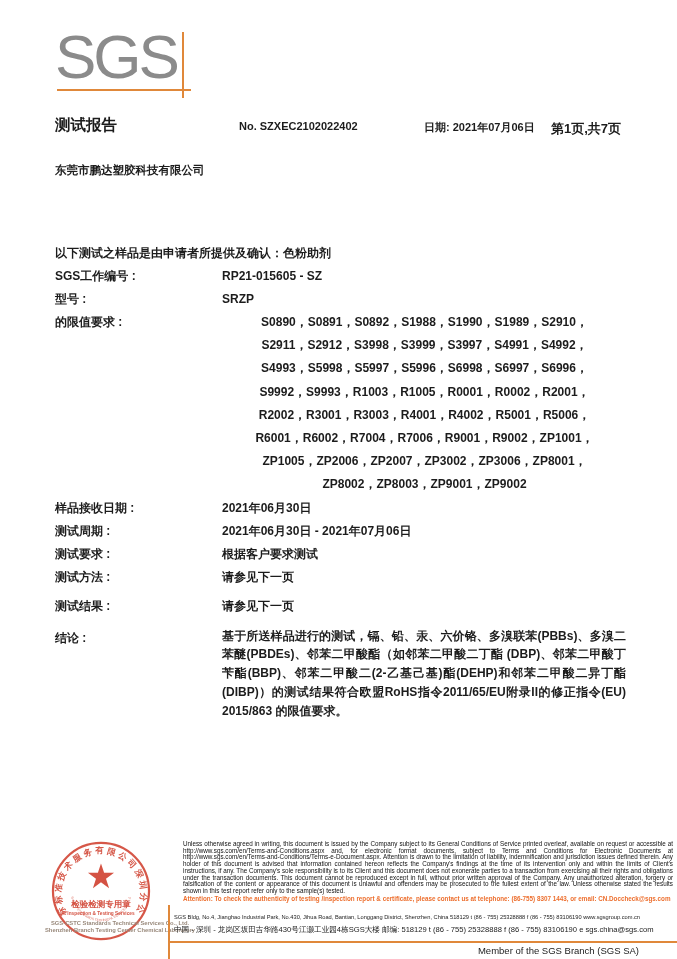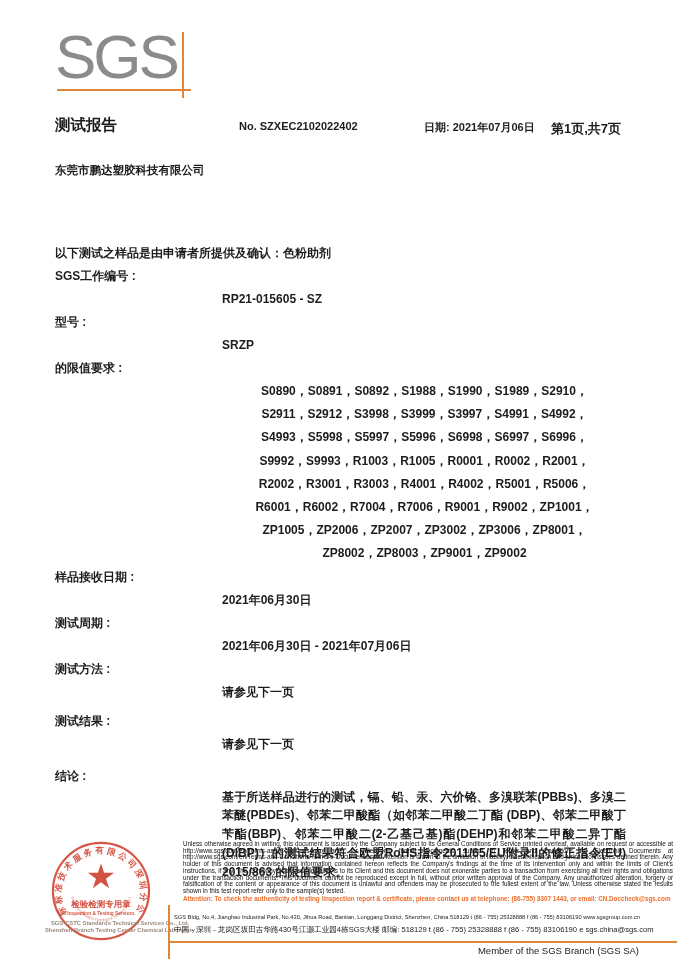--- a/index.html
+++ b/index.html
@@ -21,21 +21,21 @@
   .report-title{position:absolute; left:55px; top:-4px; font-size:15.5px;}
   .report-no{position:absolute; left:239px; top:1px; font-size:11px;}
   .report-date{position:absolute; left:424px; top:1px; font-size:11px;}
   .report-page{position:absolute; left:551px; top:1px; font-size:13px;}
   .applicant{position:absolute; left:55px; top:158px; font-size:11.5px; font-weight:bold; line-height:24px;}
   
   .main{position:absolute; left:55px; top:242px; width:572px; font-size:12px; font-weight:bold;}
   .statement{line-height:23px;}
   .row{display:flex; line-height:23px;}
   .lbl{width:167px; flex-shrink:0;}
-  .val{flex:1;margin-top:23px;}
+  .val{flex:1;}
   .ref-line{line-height:23.2px;text-align:center;}
   .mt6{margin-top:6px;}
   .mt9{margin-top:9px;}
   .conclusion-val{line-height:18.8px; width:404px; flex:none; text-align:justify;}
   
   .seal-svg{position:absolute; left:50px; top:840px;}
   .seal-company{
     position:absolute; left:36px; top:920px; width:168px; text-align:center;
     font-size:5.8px; line-height:7.4px; color:#99897b; font-weight:bold;
   }
@@ -100,20 +100,24 @@
     <div class="row">
       <div class="lbl">样品接收日期 :</div>
       <div class="val">2021年06月30日</div>
     </div>
 
     <div class="row">
       <div class="lbl">测试周期 :</div>
       <div class="val">2021年06月30日 - 2021年07月06日</div>
     </div>
 
+    <div class="row">
+      <div class="lbl">测试要求 :</div>
+      <div class="val">根据客户要求测试</div>
+    </div>
 
     <div class="row">
       <div class="lbl">测试方法 :</div>
       <div class="val">请参见下一页</div>
     </div>
 
     <div class="row mt6">
       <div class="lbl">测试结果 :</div>
       <div class="val">请参见下一页</div>
     </div>

